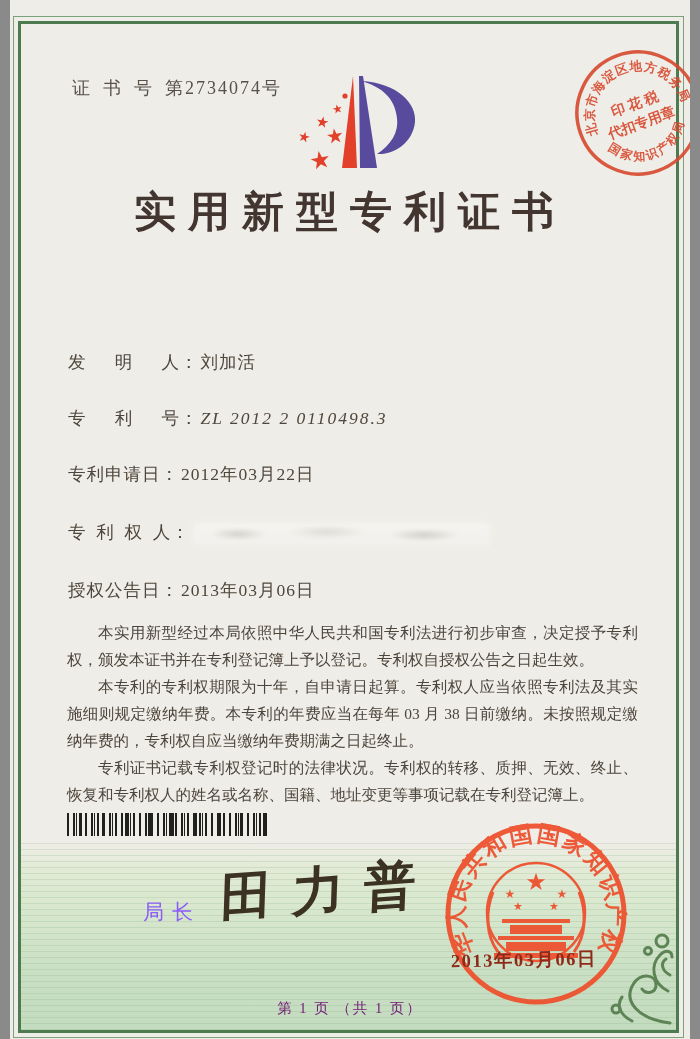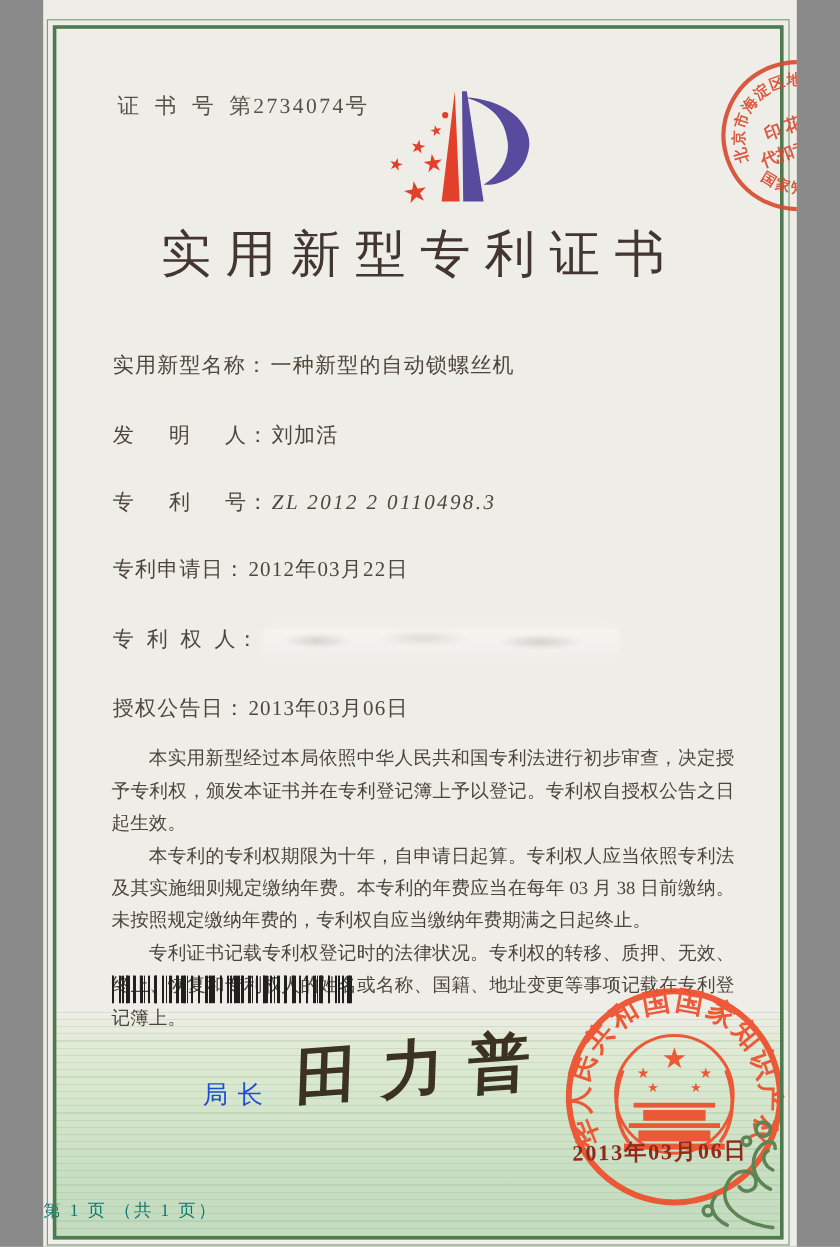--- a/index.html
+++ b/index.html
@@ -1,37 +1,37 @@
 <!DOCTYPE html>
 <html><head>
 <meta charset="utf-8">
 <style>
   html,body{margin:0;padding:0;}
   body{background:#8a8a8a;font-family:"Liberation Serif","DejaVu Serif",serif;}
   .page{
-    position:relative;width:628px;height:1039px;margin:0 auto;
+    position:relative;width:680px;height:1039px;margin:0 auto;
     background:#efede7;overflow:hidden;
   }
   
   .frame{
     position:absolute;top:21px;left:8px;right:11px;bottom:6px;
     border:3px solid #4e7a50;outline:1px solid #7aa07c;outline-offset:4px;
     pointer-events:none;z-index:5;
   }
   .cert-number{
     position:absolute;left:62px;top:76px;font-size:18px;color:#57514a;
     letter-spacing:2px;z-index:2;
   }
   
   .tax-stamp{position:absolute;left:553px;top:38px;width:150px;height:150px;z-index:6;opacity:.9;}
   
   .logo{position:absolute;left:283px;top:74px;width:130px;height:100px;z-index:2;}
   .title{
     position:absolute;left:0;right:0;top:184px;text-align:center;
-    font-size:42px;font-weight:normal;color:#433630;letter-spacing:12px;z-index:2;
+    font-size:42px;font-weight:bold;color:#433630;letter-spacing:12px;z-index:2;
   }
   .field-row{position:absolute;left:58px;right:40px;font-size:17.5px;color:#4e463c;letter-spacing:1px;z-index:2;}
   .f0{top:292px}.f1{top:350px}.f2{top:406px}.f3{top:462px}.f4{top:520px}.f5{top:578px}
   .field-value{margin-left:2px;}
   .mono-num{letter-spacing:2px;font-style:italic;}
   .redacted{
     display:inline-block;vertical-align:middle;width:295px;height:20px;margin-left:4px;
     background:
       radial-gradient(ellipse 40px 9px at 15% 50%, rgba(205,202,195,.8), rgba(243,242,238,0) 70%),
       radial-gradient(ellipse 55px 10px at 45% 40%, rgba(214,211,204,.7), rgba(243,242,238,0) 70%),
@@ -52,35 +52,35 @@
       repeating-linear-gradient(90deg,transparent 0 12px,#20201e 12px 15px,transparent 15px 23px);
   }
   
   .green-zone{
     position:absolute;left:10px;right:13px;bottom:9px;top:843px;z-index:1;
     background:
       repeating-linear-gradient(0deg, rgba(134,172,128,.22) 0 1px, rgba(134,172,128,0) 1px 6px),
       linear-gradient(180deg, rgba(226,236,216,0) 0, rgba(223,234,211,.85) 26px, #d9e8cf 60px, #c9dfc3 70%, #c3dbbf 100%);
   }
   .sig-label{
-    position:absolute;left:133px;top:898px;font-size:21px;color:#1d4ed8;
+    position:absolute;left:133px;top:898px;font-size:21px;color:#8b5cf6;
     letter-spacing:8px;z-index:3;
   }
   .sig-name{
     position:absolute;left:210px;top:856px;font-size:52px;font-weight:600;color:#3c3224;
     letter-spacing:20px;transform:rotate(-4deg) skewX(-6deg);z-index:3;white-space:nowrap;
   }
   .gov-seal{position:absolute;left:430px;top:816px;width:192px;height:198px;z-index:2;opacity:.93;}
   .issue-date{
     position:absolute;left:441px;top:947px;font-size:18.5px;font-weight:bold;color:#8e2a1a;
     letter-spacing:1.5px;z-index:4;white-space:nowrap;transform:rotate(-1deg);
   }
   .page-footer{
-    position:absolute;left:0;right:0;top:999px;text-align:left;font-size:14.5px;
-    color:#0f766e;letter-spacing:2px;z-index:3;
+    position:absolute;left:0;right:0;top:999px;text-align:center;font-size:14.5px;
+    color:#701a75;letter-spacing:2px;z-index:3;
   }
   .corner-ornament{position:absolute;right:16px;bottom:12px;width:82px;height:96px;z-index:4;}
   .stamp-text{font-weight:bold;}
 </style>
 </head>
 <body>
 
 <div class="page">
 
   <div class="green-zone"></div>
@@ -116,23 +116,20 @@
       <text x="22" y="52" font-size="15" transform="rotate(10 22 52)">★</text>
       <text x="34" y="70" font-size="20" transform="rotate(-8 34 70)">★</text>
       <text x="4" y="66" font-size="14" transform="rotate(14 4 66)">★</text>
       <text x="18" y="96" font-size="24" transform="rotate(-10 18 96)">★</text>
       <circle cx="52" cy="22" r="2.6"></circle>
     </g>
   </svg>
 
   <div class="title">实用新型专利证书</div>
 
-  <div class="field-row f0">
-    <span>实用新型名称：</span><span class="field-value">一种新型的自动锁螺丝机</span>
-  </div>
   <div class="field-row f1">
     <span>发　 明　 人：</span><span class="field-value">刘加活</span>
   </div>
   <div class="field-row f2">
     <span>专　 利　 号：</span><span class="field-value mono-num">ZL 2012 2 0110498.3</span>
   </div>
   <div class="field-row f3">
     <span>专利申请日：</span><span class="field-value">2012年03月22日</span>
   </div>
   <div class="field-row f4">

